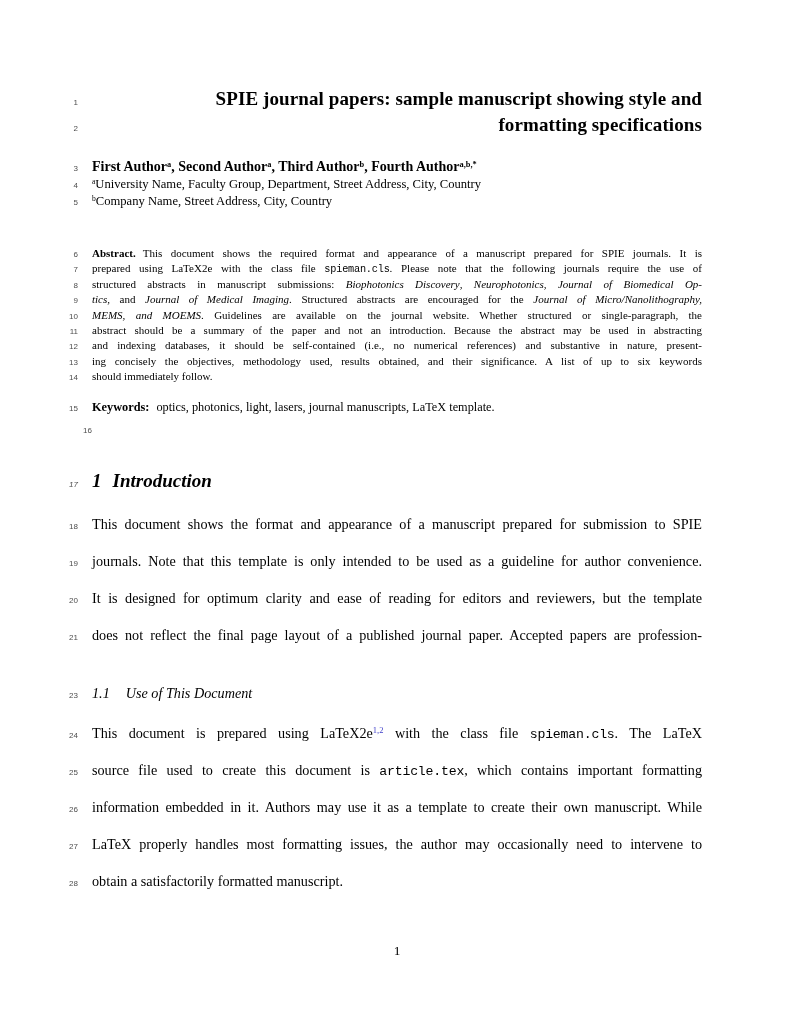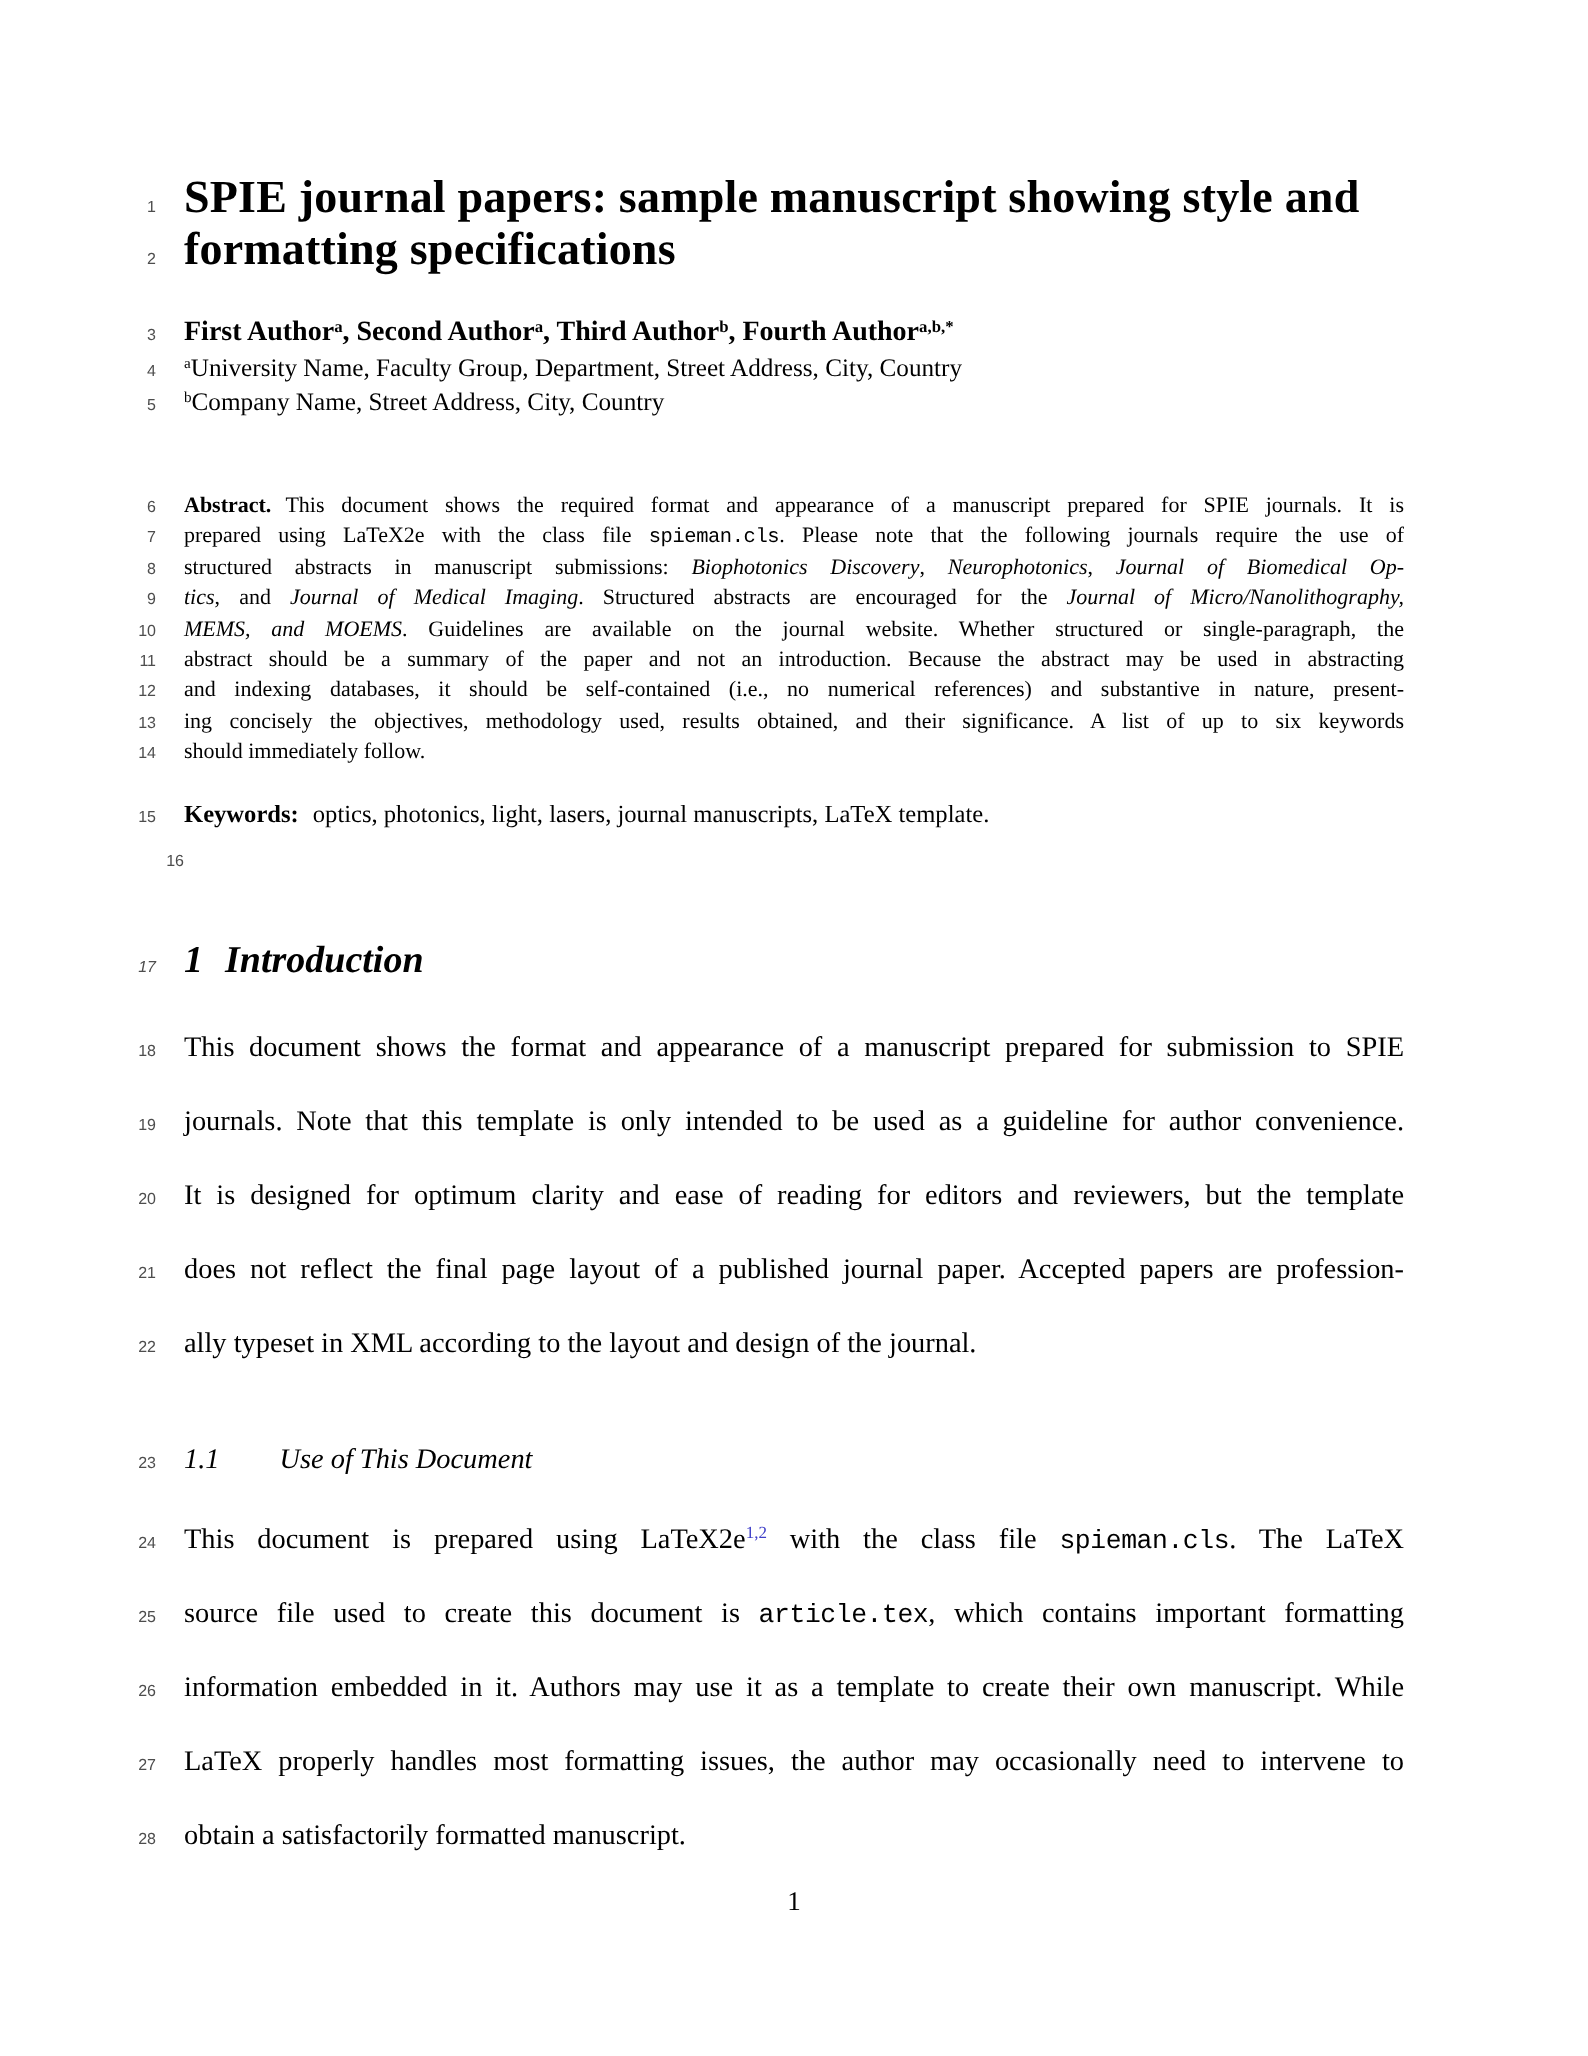--- a/index.html
+++ b/index.html
@@ -19,21 +19,21 @@
   .lineno {
     flex:0 0 26px; width:26px; text-align:right;
     font-family:"Liberation Sans","DejaVu Sans",sans-serif;
     font-size:8px; color:#4d4d4d;
   }
   .ltext { flex:0 0 610px; width:610px; margin-left:14px; }
   .just { text-align:justify; text-align-last:justify; text-justify:inter-word; }
 
   .b-title { margin-top:86px; }
   .b-title .row { height:26px; line-height:26px; }
-  .b-title .ltext { font-size:23px; font-weight:700; letter-spacing:0.1px; }
+  .b-title .ltext { font-size:19px; font-weight:700; letter-spacing:0.1px;text-align:right; }
 
   .b-authors { margin-top:20px; }
   .b-authors .row { height:18px; line-height:18px; }
   .b-authors .ltext { font-size:14px; }
 
   .b-affiliations .row { height:17px; line-height:17px; }
   .b-affiliations .ltext { font-size:12.6px; }
 
   .b-abstract { margin-top:36px; }
   .b-abstract .row { height:15.4px; line-height:15.4px; }
@@ -63,21 +63,21 @@
 
   .sg-b { font-weight:700; }
   .sg-i { font-style:italic; }
   .sg-bl { font-weight:700; margin-right:7px; }
   .sg-m { font-family:"Liberation Mono","DejaVu Sans Mono",monospace; font-size:93%; letter-spacing:-0.2px; }
   .sg-sup, .sg-bsup, .sg-supc { font-size:60%; position:relative; top:-0.5em; line-height:0; }
   .sg-bsup { font-weight:700; }
   .sg-supc { color:var(--citation,#3e3ec8); }
   .sg-link { color:var(--link,#2f2fb0); text-decoration:underline; text-underline-offset:2px; cursor:pointer; }
   .sg-secnum { font-weight:700; margin-right:11px; }
-  .sg-subnum { font-style:italic; margin-right:30px; }
+  .sg-subnum { font-style:italic; margin-right:16px; }
 
   .footer {
     position:absolute; left:0; right:0; top:943px;
     text-align:center; font-size:13.5px;
   }
 </style>
 </head>
 <body>
 
 <div class="page">
@@ -174,24 +174,20 @@
           <div class="ltext just"><span class="sg">journals. Note that this template is only intended to be used as a guideline for author convenience.</span></div>
         </div>
         <div class="row">
           <span class="lineno">20</span>
           <div class="ltext just"><span class="sg">It is designed for optimum clarity and ease of reading for editors and reviewers, but the template</span></div>
         </div>
         <div class="row">
           <span class="lineno">21</span>
           <div class="ltext just"><span class="sg">does not reflect the final page layout of a published journal paper. Accepted papers are profession-</span></div>
         </div>
-        <div class="row">
-          <span class="lineno">22</span>
-          <div class="ltext"><span class="sg">ally typeset in XML according to the layout and design of the journal.</span></div>
-        </div>
       </section>
       <section class="block b-subsection">
         <div class="row">
           <span class="lineno">23</span>
           <div class="ltext"><span class="sg-subnum">1.1</span><span class="sg-i">Use of This Document</span></div>
         </div>
       </section>
       <section class="block b-paragraph2">
         <div class="row">
           <span class="lineno">24</span>

